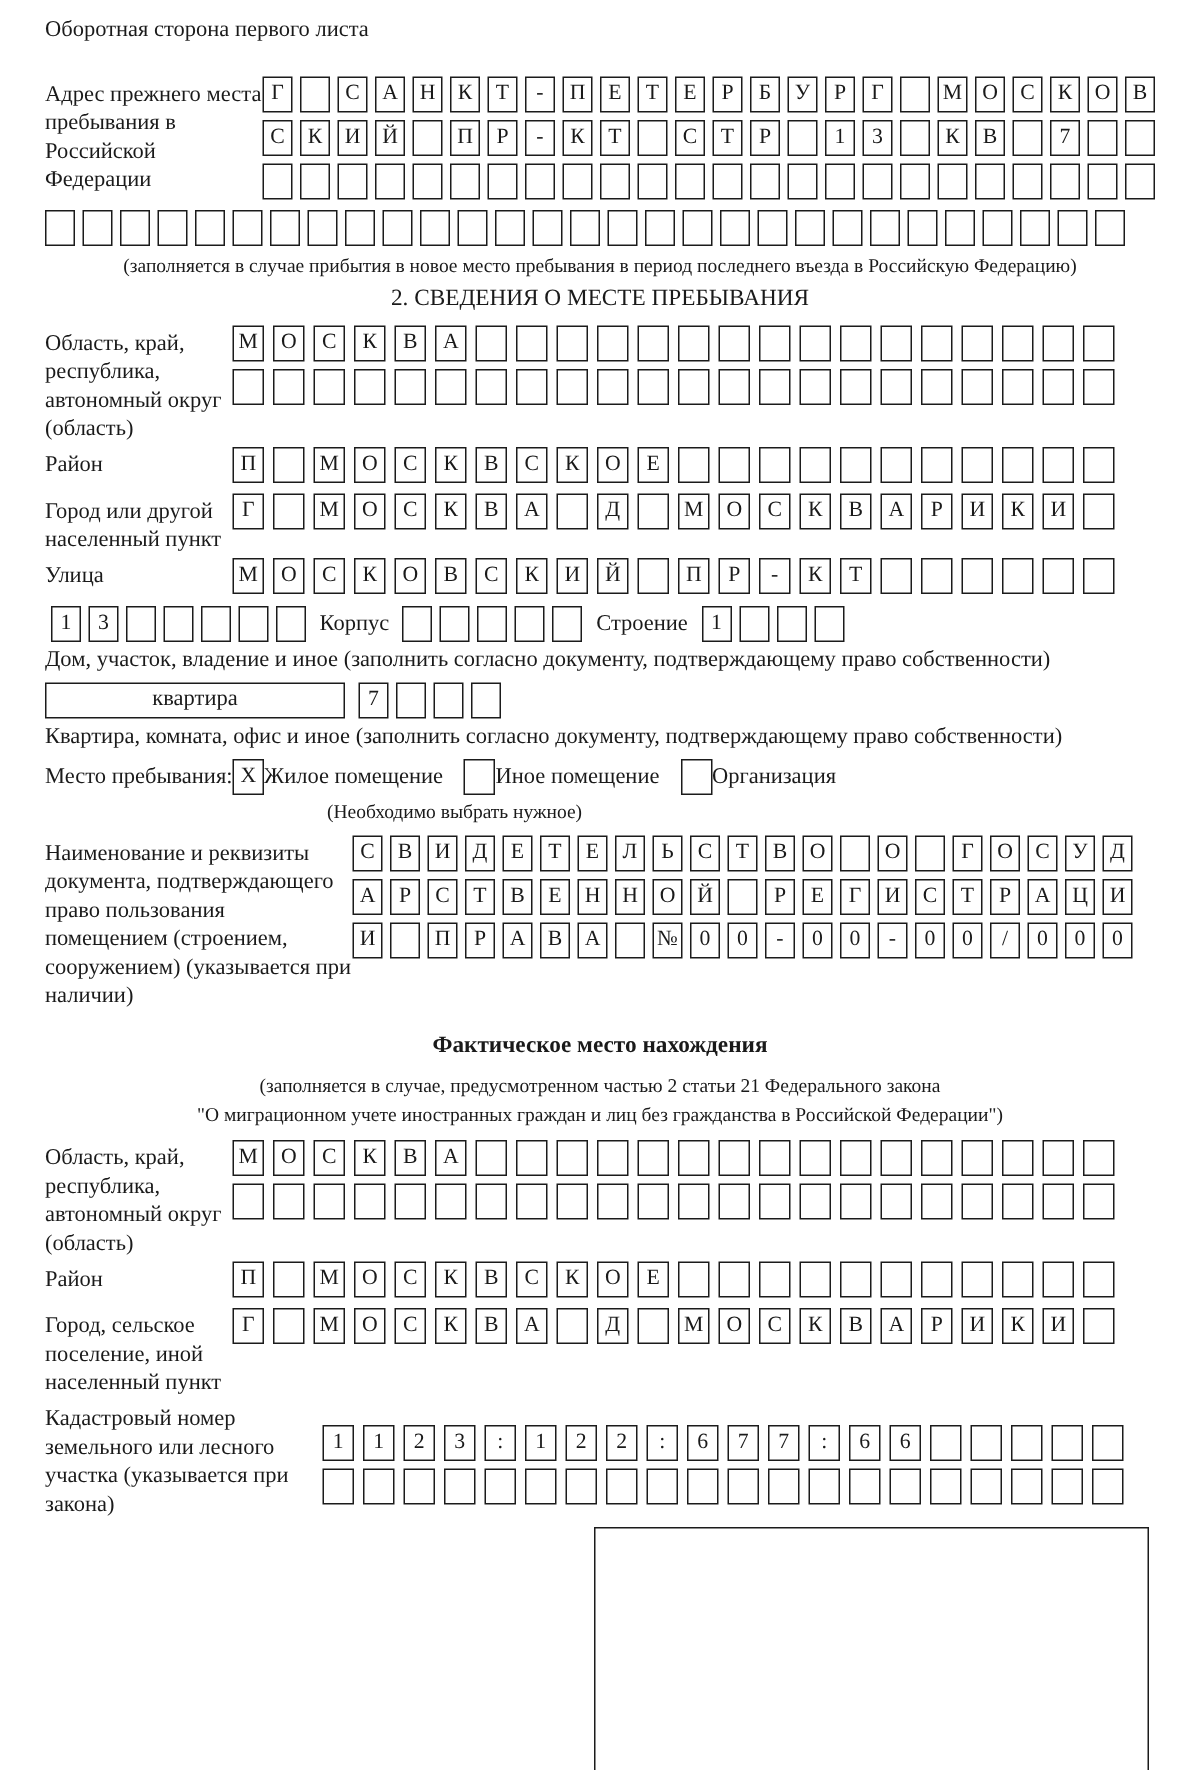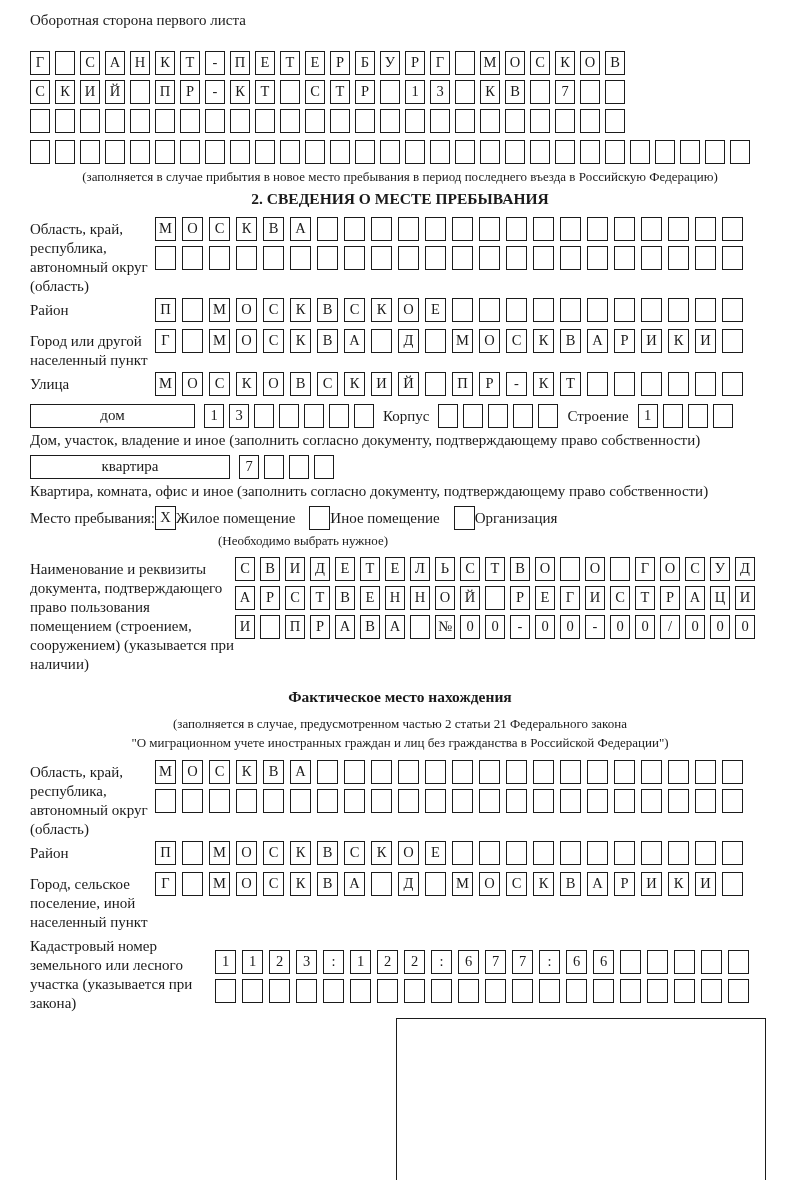--- a/index.html
+++ b/index.html
@@ -31,21 +31,21 @@
 
   .inline-row { display: flex; align-items: flex-start; gap: 5px; margin-top: 3px; }
   .widebox {
     height: 24px; border: 1.6px solid #1b1b1b; flex-shrink: 0;
     font-size: 15px; line-height: 21px; text-align: center;
   }
   .ilabel { font-size: 15px; line-height: 24px; padding: 0 4px; white-space: nowrap; }
 
   .caption { font-size: 15px; line-height: 17px; margin: 4px 0 6px 0; }
   .footnote { font-size: 13px; text-align: center; margin: 1px 0 5px 0; }
-  .sec-title { font-size: 15.5px; font-weight: bold; text-align: center; margin: 3px 0 9px 0; }
+  .sec-title { font-size: 15.5px; font-weight: normal; text-align: center; margin: 3px 0 9px 0; }
 
   .stay-row { display: flex; align-items: center; margin-top: 5px; }
   .stay-label { font-size: 15px; }
   .checkbox {
     width: 21px; height: 24px; border: 1.6px solid #1b1b1b; flex-shrink: 0;
     font-size: 14.5px; line-height: 21px; text-align: center;
   }
   .stay-hint { font-size: 13px; margin: 3px 0 8px 188px; }
 
   .act-title { font-size: 15.5px; font-weight: bold; text-align: center; margin: 14px 0 8px 0; }
@@ -54,20 +54,21 @@
 
   .stamp-wrap { width: 388px; margin-left: 352px; margin-top: 5px; }
   .stamp-box { width: 370px; height: 180px; border: 1.7px solid #1b1b1b; margin-left: 14px; }
 </style>
 </head>
 <body>
 
 <div class="header-note">Оборотная сторона первого листа</div>
 
 <div class="field">
+  <div class="flabel w145">Адрес прежнего места пребывания в Российской Федерации</div>
   <div class="grids">
     <div class="cellrow">
         <span class="cell">Г</span>
         <span class="cell"></span>
         <span class="cell">С</span>
         <span class="cell">А</span>
         <span class="cell">Н</span>
         <span class="cell">К</span>
         <span class="cell">Т</span>
         <span class="cell">-</span>
@@ -315,21 +316,20 @@
         <span class="cell"></span>
         <span class="cell"></span>
         <span class="cell"></span>
         <span class="cell"></span>
         <span class="cell"></span>
       </div>
   </div>
 </div>
 
 <div class="inline-row">
-  <div class="widebox" style="width:165px">дом</div>
   <div class="cellrow" style="margin-bottom:0;margin-left:4px">
       <span class="cell">1</span>
       <span class="cell">3</span>
       <span class="cell"></span>
       <span class="cell"></span>
       <span class="cell"></span>
       <span class="cell"></span>
       <span class="cell"></span>
     </div>
   <div class="ilabel">Корпус</div>

